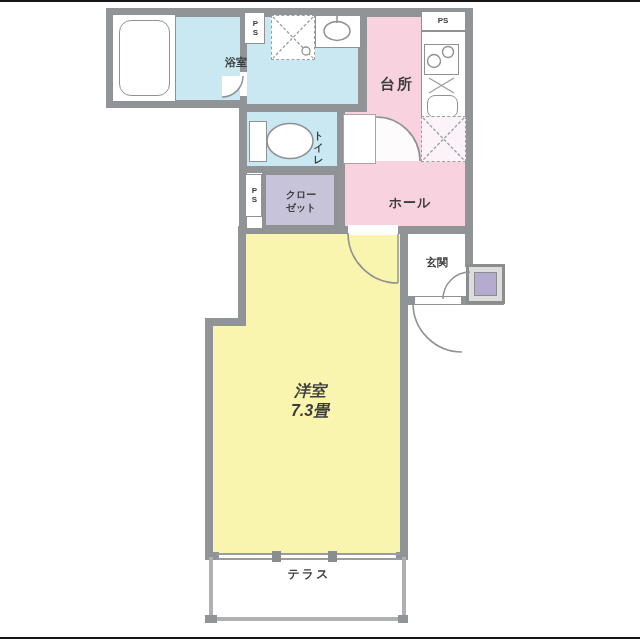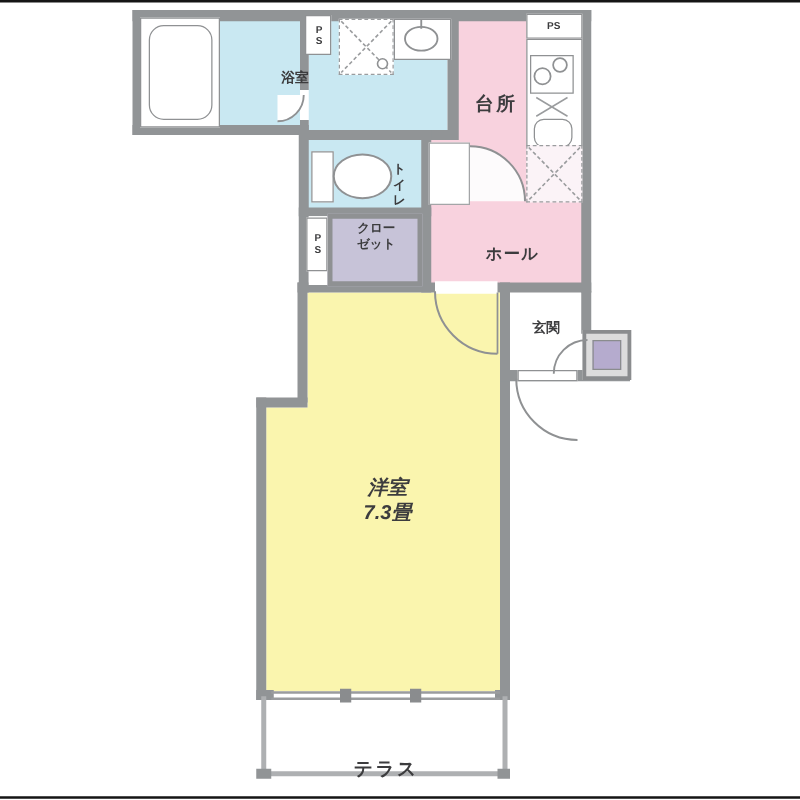--- a/index.html
+++ b/index.html
@@ -132,25 +132,25 @@
 
     <path d="M 413 303 A 49 49 0 0 0 462 352" fill="none" stroke="#8f9193" stroke-width="1.6"></path>
   </svg>
 
   <div class="lbl z5" style="left:208px;top:63px;font-size:11px;margin-left:28px;">浴室</div>
   <div class="lbl z5" style="left:397px;top:84px;font-size:15px;letter-spacing:2px;">台所</div>
   <div class="lbl vert z5" style="left:318px;top:142px;font-size:10px;">トイレ</div>
   <div class="lbl vert z5" style="left:255px;top:28px;font-size:8px;letter-spacing:0;">PS</div>
   <div class="lbl z5" style="left:443px;top:21px;font-size:8px;">PS</div>
   <div class="lbl vert z5" style="left:254px;top:195px;font-size:8px;letter-spacing:0;">PS</div>
-  <div class="lbl twoline z5" style="left:301px;top:190px;font-size:10px;">
+  <div class="lbl twoline z5" style="left:301px;top:201px;font-size:10px;">
     <span>クロー</span><br>
     <span>ゼット</span>
   </div>
   <div class="lbl z5" style="left:410px;top:203px;font-size:13px;letter-spacing:1px;">ホール</div>
   <div class="lbl z5" style="left:437px;top:263px;font-size:11px;">玄関</div>
   <div class="lbl twoline z5" style="left:310px;top:401px;font-size:16px;font-style:italic;">
     <span>洋室</span><br>
     <span>7.3畳</span>
   </div>
-  <div class="lbl z5" style="left:309px;top:616px;font-size:15px;letter-spacing:2px;">テラス</div>
+  <div class="lbl z5" style="left:309px;top:574px;font-size:12px;letter-spacing:2px;">テラス</div>
 
 </div>
 
 </body></html>

